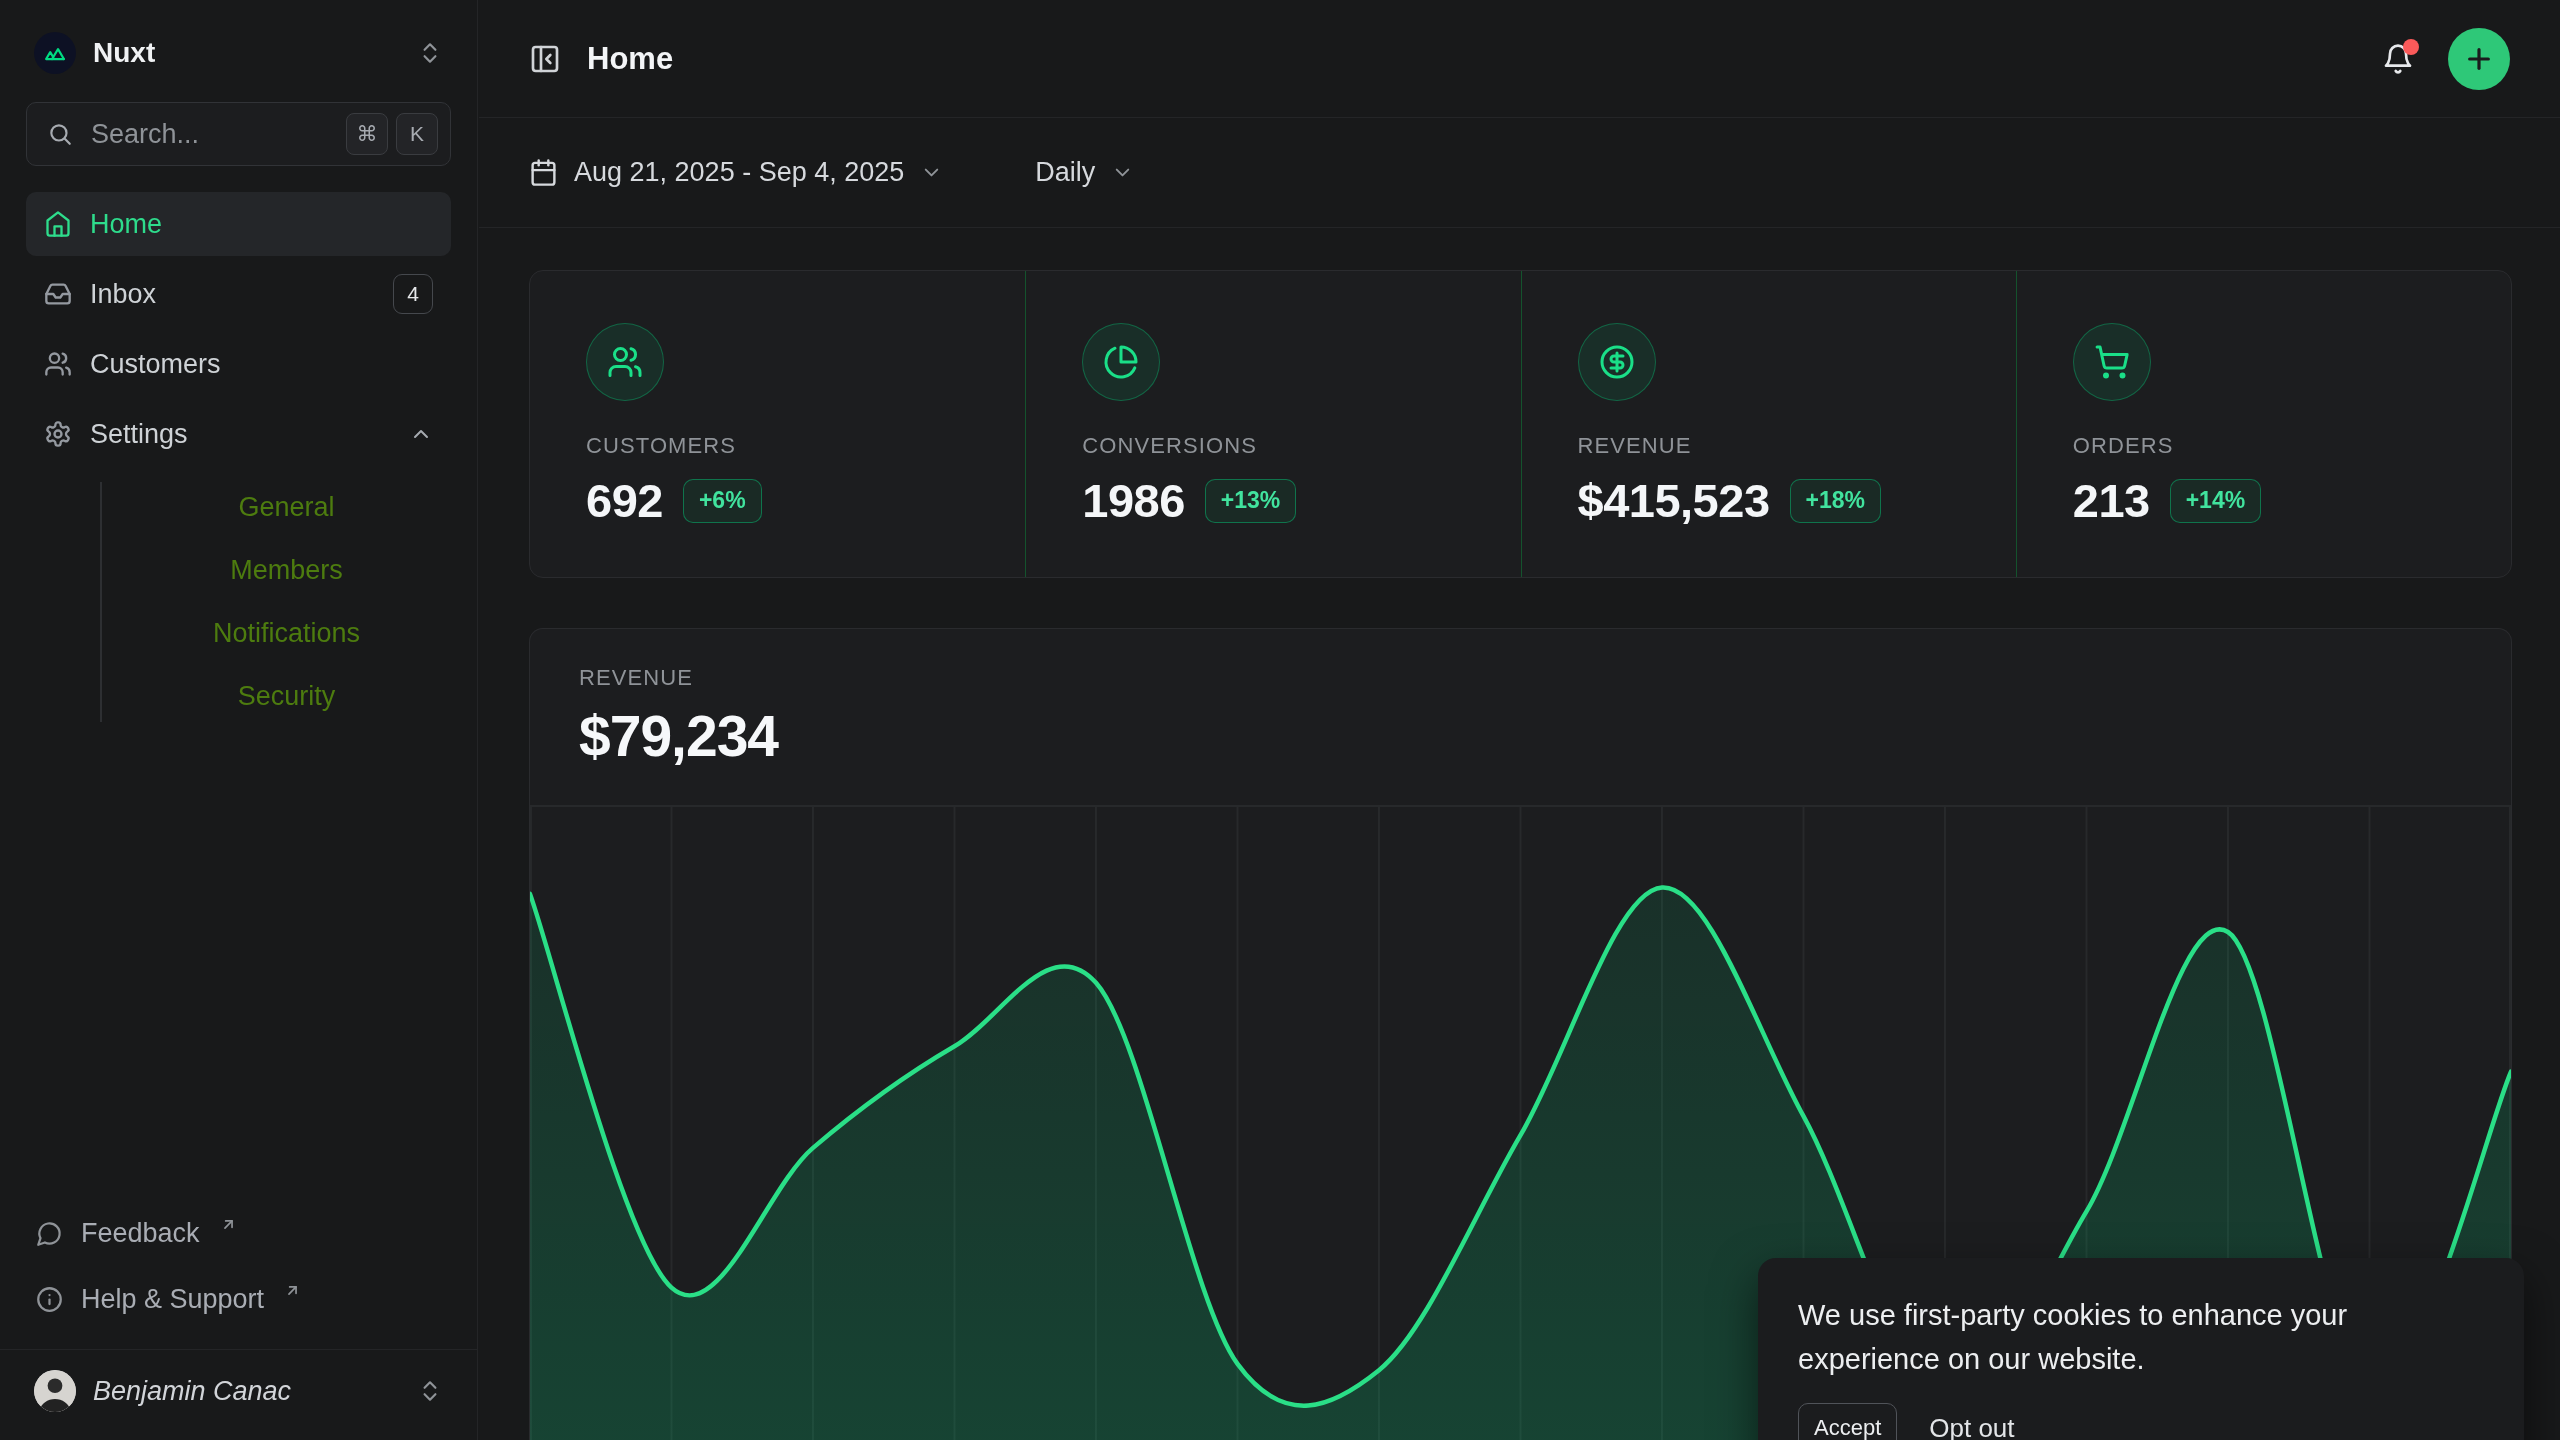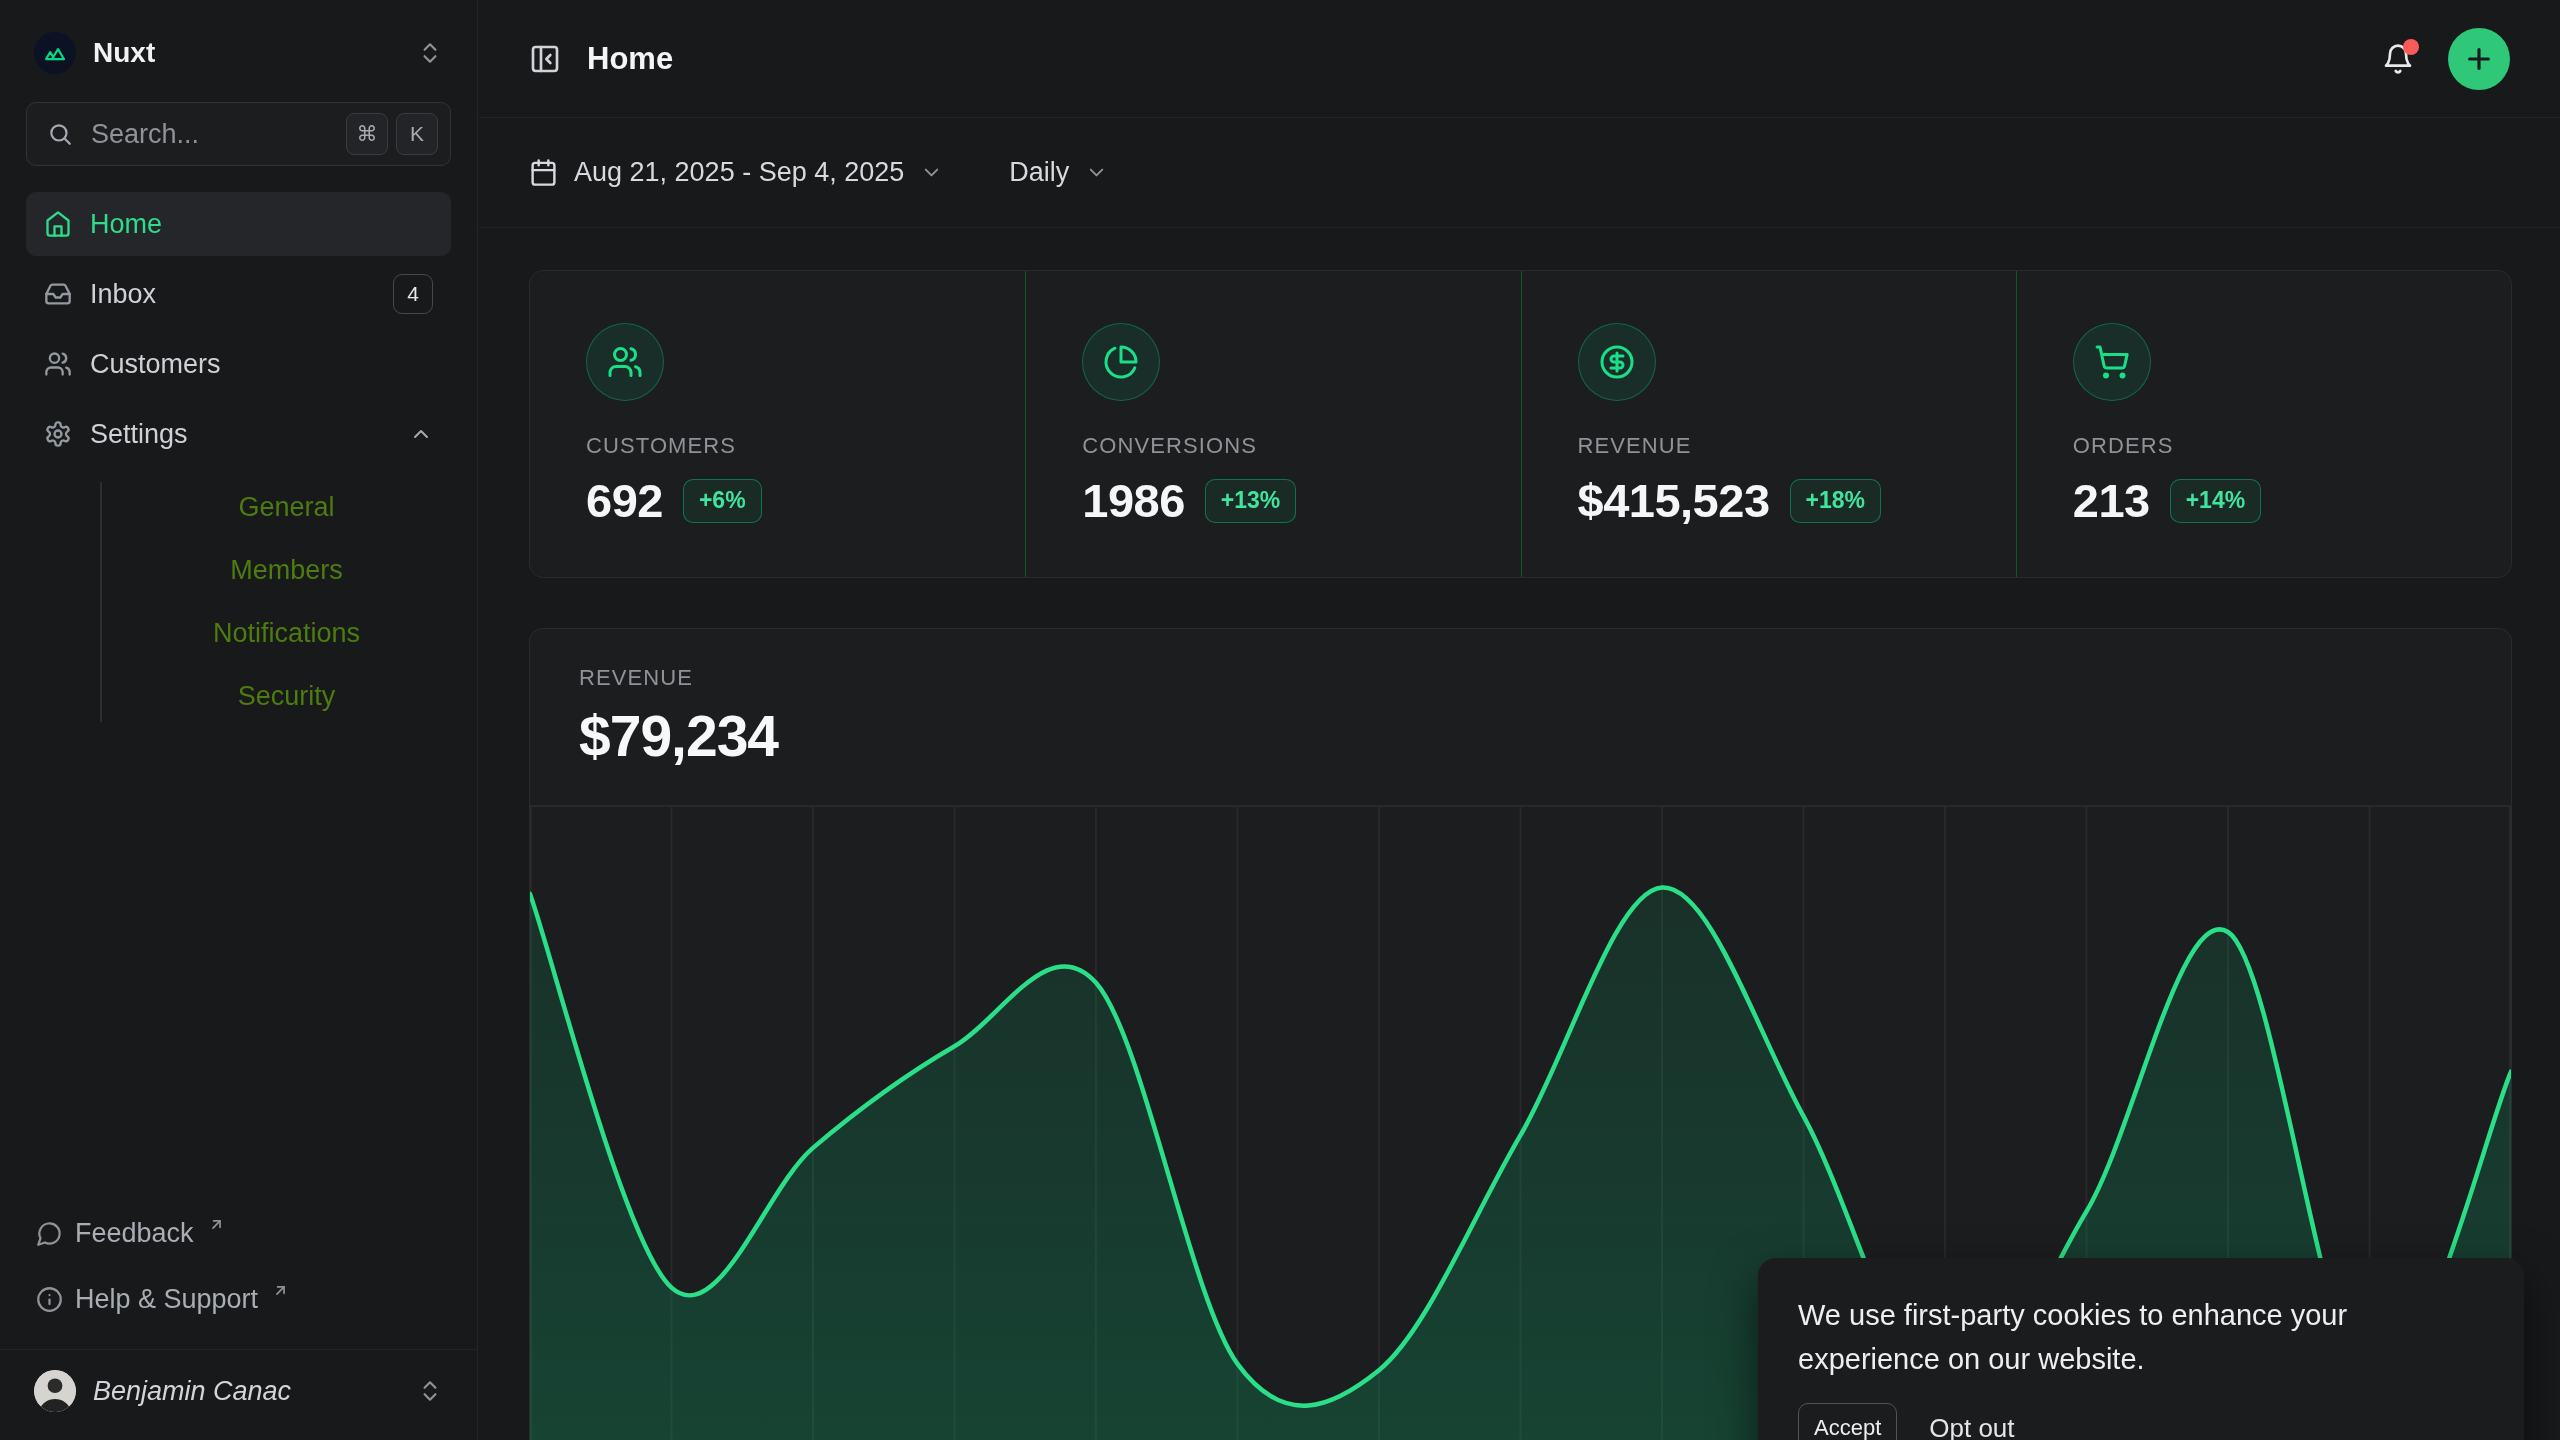--- a/index.html
+++ b/index.html
@@ -47,40 +47,40 @@
     border-radius:9px; display:grid; place-items:center; font-size:21px; color:#e6e8ea; padding:0 6px;
   }
   .trail-chevron { margin-left:auto; color:#a5aab0; display:flex; }
 
   .subnav { position:relative; padding-left:96px; margin-top:4px; }
   .subnav:before { content:""; position:absolute; left:74px; top:6px; bottom:6px; width:2px; background:#2d2f32; }
   .subnav-item { height:63px; display:flex; align-items:center; font-size:27px; color:#4d7c0f; cursor:pointer; border-radius:8px;justify-content:center; }
 
   .side-spacer { flex:1; }
   .side-footer { display:flex; flex-direction:column; gap:10px; padding:0 10px; }
-  .flink { height:56px; display:flex; align-items:center; gap:12px; color:#a9adb4; font-size:27px; cursor:pointer; }
+  .flink { height:56px; display:flex; align-items:center; gap:18px; color:#a9adb4; font-size:27px; cursor:pointer; }
   .flink .ficon { display:flex; color:#8f9398; }
   .ext-arrow { display:flex; transform:translateY(-9px); margin-left:2px; color:#8f9398; }
   .side-divider { height:1px; background:#242527; margin:22px -26px 0; }
   .user-row { margin-top:20px; display:flex; align-items:center; gap:17px; padding:0 8px; cursor:pointer;font-style:italic; }
   .avatar { width:42px; height:42px; border-radius:50%; background:#cfcfcf; overflow:hidden; position:relative; flex:none; }
   .avatar svg { position:absolute; inset:0; }
   .user-name { font-size:27px; color:#d2d5d9; }
 
   
   .main { position:absolute; left:479px; right:0; top:0; bottom:0; display:flex; flex-direction:column; }
   .topbar { height:118px; flex:none; display:flex; align-items:center; gap:26px; padding:0 50px; border-bottom:1px solid #242527; }
   .panel-btn { display:flex; color:#d0d3d7; cursor:pointer; }
   .page-title { font-size:31px; font-weight:700; color:#f3f5f7; }
   .topbar-right { margin-left:auto; display:flex; align-items:center; gap:30px; }
   .bell-btn { position:relative; display:flex; color:#e7e9ec; cursor:pointer; padding:4px; }
   .notif-dot { position:absolute; top:0; right:-1px; width:16px; height:16px; border-radius:50%; background:#fb5a5a; }
   .plus-btn { width:62px; height:62px; border-radius:50%; background:#2ec878; display:grid; place-items:center; color:#1b1c1d; cursor:pointer; }
 
-  .datebar { height:110px; flex:none; display:flex; align-items:center; gap:66px; padding:0 50px; border-bottom:1px solid #242527; }
+  .datebar { height:110px; flex:none; display:flex; align-items:center; gap:92px; padding:0 50px; border-bottom:1px solid #242527; }
   .date-group, .gran-group { display:flex; align-items:center; gap:16px; cursor:pointer; }
   .date-group .dicon { display:flex; color:#d6d9dd; }
   .date-text, .gran-text { font-size:27px; color:#d6d9dd; }
   .dd-chevron { display:flex; color:#8f9398; }
 
   .content { flex:1; padding:42px 48px 0 50px; position:relative; }
 
   .stats-card {
     height:308px; background:#1c1d1f; border:1px solid #2a2b2e; border-radius:14px;
     display:grid; grid-template-columns:repeat(4,1fr); overflow:hidden;

